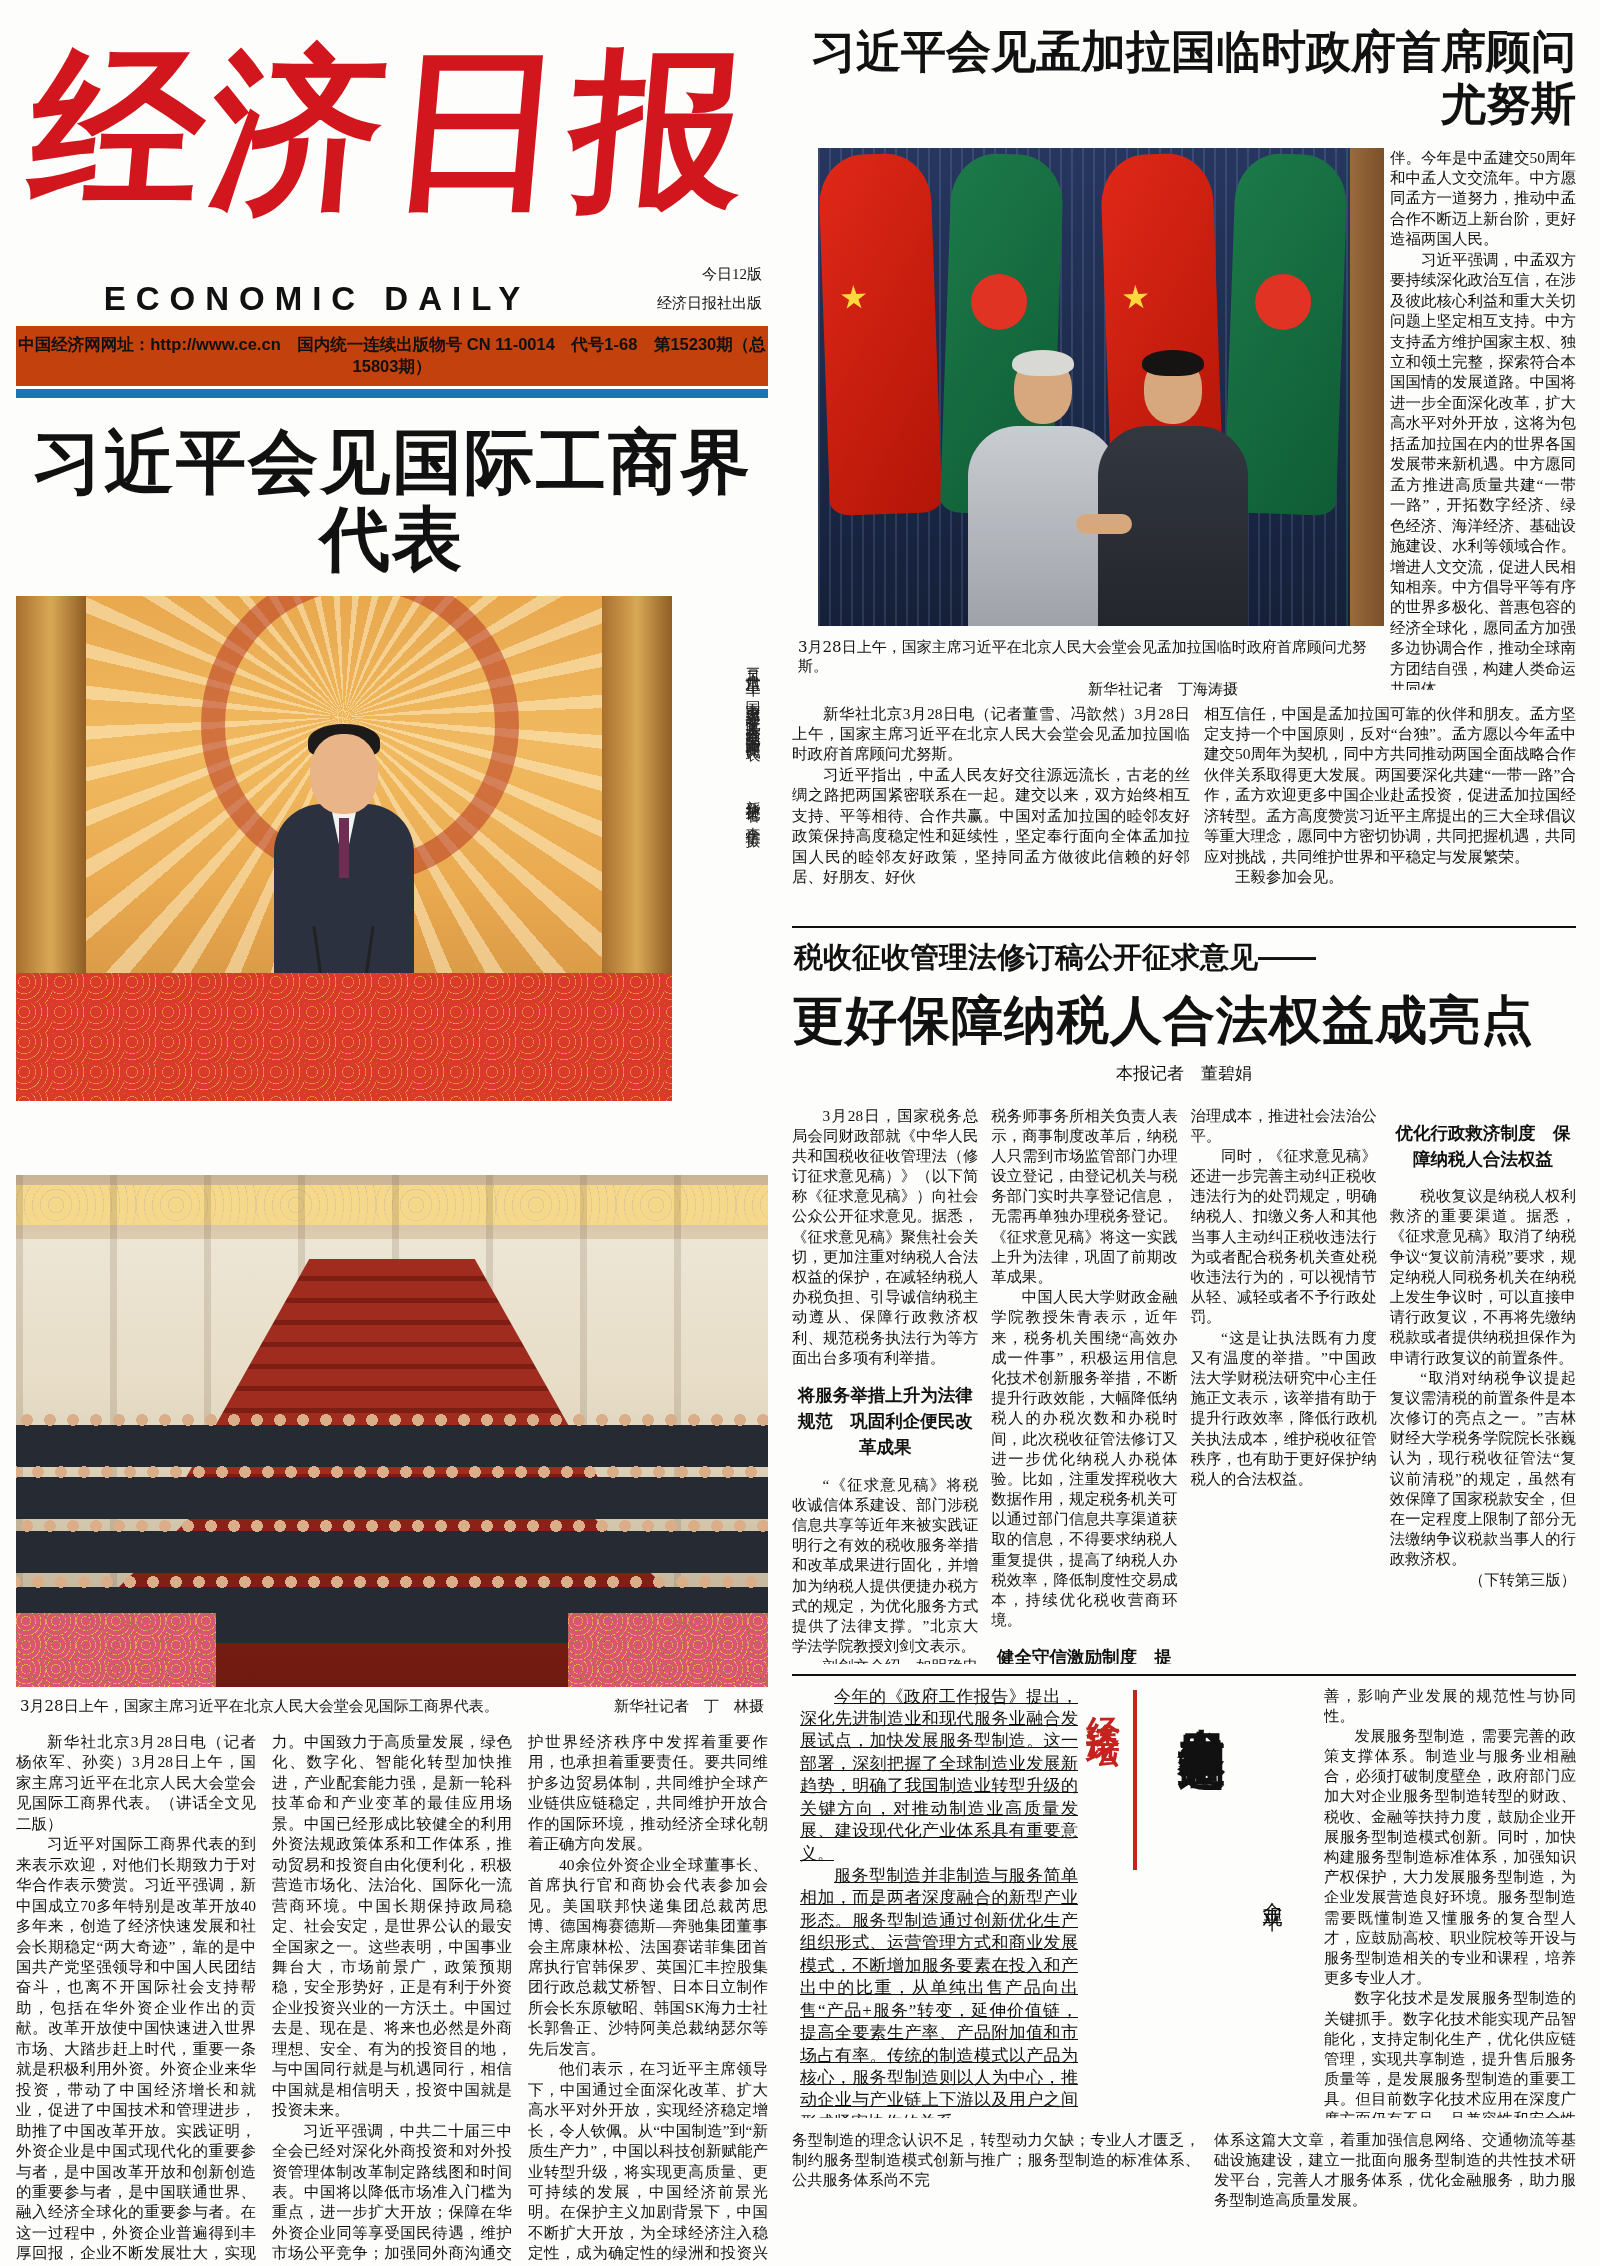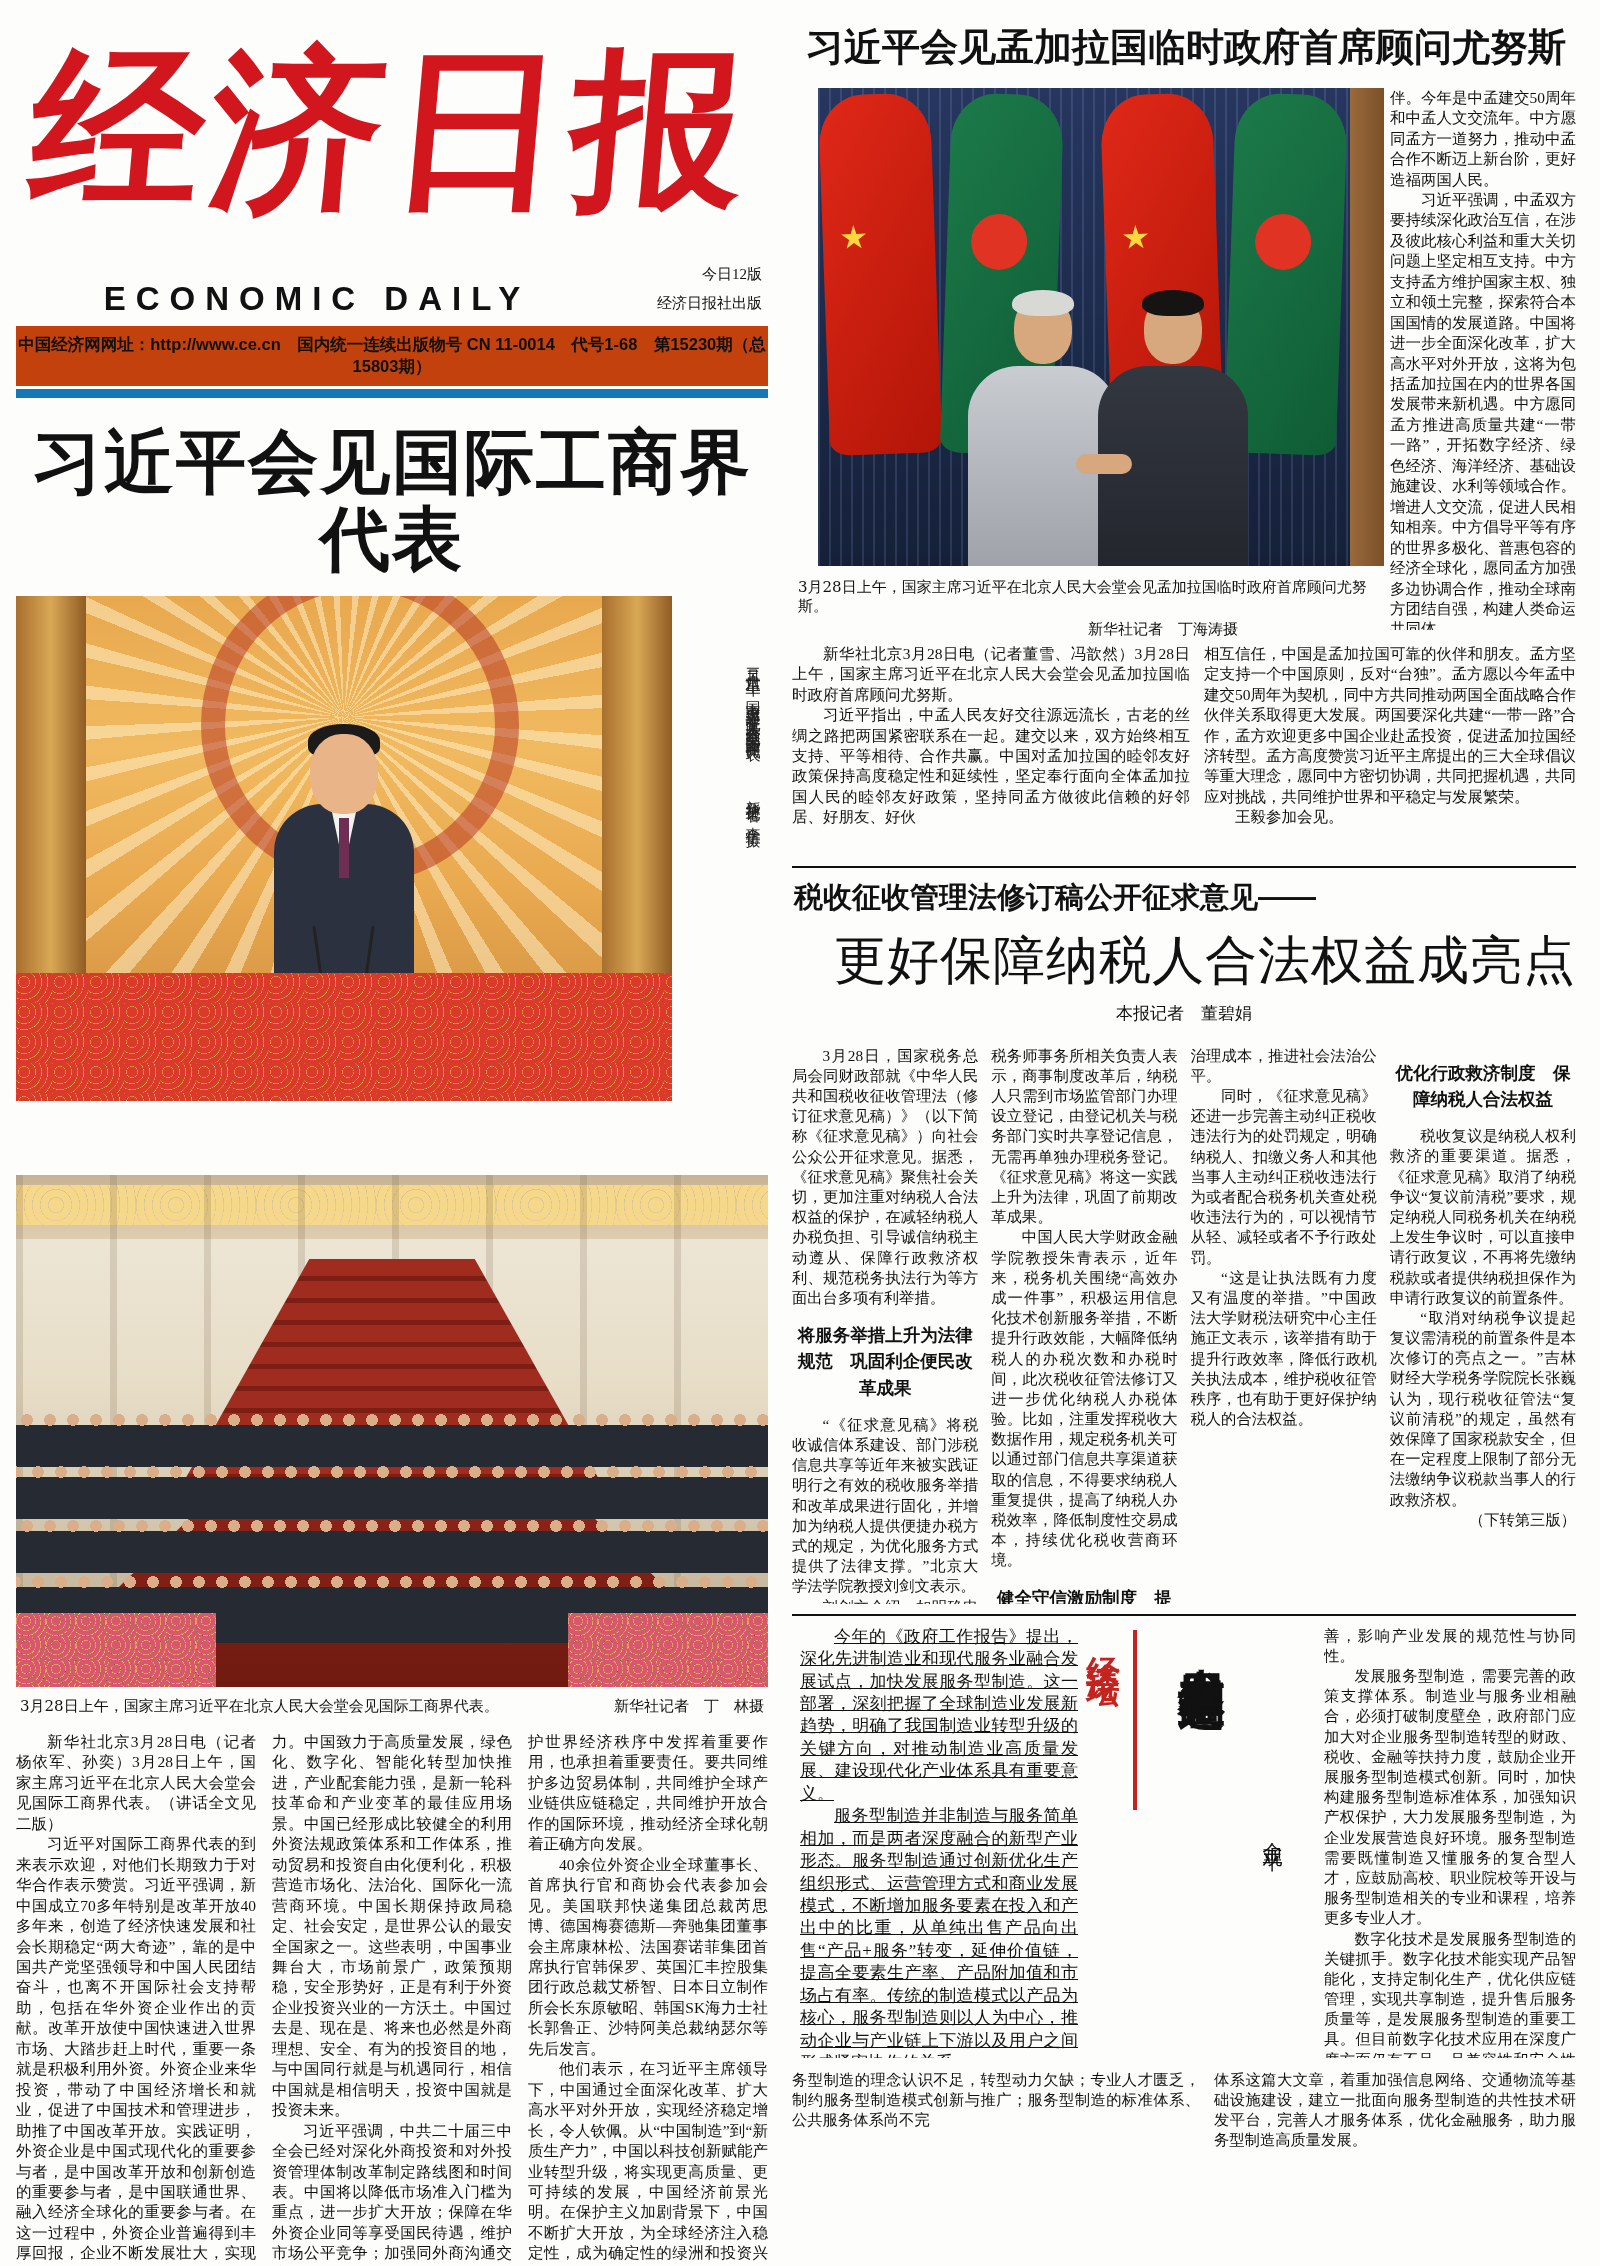--- a/index.html
+++ b/index.html
@@ -87,21 +87,21 @@
       background-size:30px 24px,36px 28px,100% 100%;}
   .caption-row{display:flex;justify-content:space-between;font-size:15px;padding:10px 4px 6px 4px;
       font-family:"DejaVu Serif",serif;}
   .lead-cols{display:flex;gap:16px;margin-top:10px;height:632px;overflow:hidden;}
   .lcol{flex:1;font-size:15.5px;line-height:1.32;overflow:hidden;}
   .para{margin:0;text-indent:2em;text-align:justify;}
   .cont .para:first-child{text-indent:0;}
 
   
   .yunus-headline{font-family:"Liberation Sans","DejaVu Sans",sans-serif;font-weight:900;
-      font-size:38px;letter-spacing:0px;text-align:center;margin:12px 0 18px 4px;line-height:1.15;}
+      font-size:45px;letter-spacing:0px;text-align:right;margin:12px 0 18px 4px;line-height:1.15;}
   .yunus-sec{position:relative;height:768px;}
   .photo-yunus{position:absolute;left:26px;top:0;width:566px;height:478px;overflow:hidden;
       background:linear-gradient(180deg,#26365f 0%,#1c2a49 55%,#152038 100%);}
   .curtain{position:absolute;inset:0;
       background:repeating-linear-gradient(90deg,rgba(175,198,255,.14) 0 2px,rgba(0,0,0,0) 2px 11px);}
   .pillar-wood{position:absolute;right:0;top:0;bottom:0;width:34px;
       background:linear-gradient(90deg,#9a6a3c,#7b4f28);}
   .flag{position:absolute;top:6px;width:112px;height:360px;border-radius:40% 40% 18% 18%/14% 14% 4% 4%;}
   .flag.cn{background:linear-gradient(120deg,#e02818,#b21507);}
   .flag.bd{background:linear-gradient(120deg,#1c7a4a,#0f5c34);}
@@ -120,22 +120,22 @@
   .y-credit{text-align:right;padding-right:140px;margin-top:4px;}
   .y-colA{position:absolute;left:0;top:556px;width:398px;height:206px;overflow:hidden;
       font-size:15.5px;line-height:1.32;}
   .y-colB{position:absolute;left:412px;top:556px;width:372px;height:206px;overflow:hidden;
       font-size:15.5px;line-height:1.32;}
   .hrule{border:none;border-top:2px solid #111;margin:10px 0;}
 
   
   .tax-kicker{font-family:"Liberation Sans","DejaVu Sans",sans-serif;font-weight:900;
       font-size:29px;margin:8px 0 4px 2px;}
-  .tax-headline{font-family:"DejaVu Serif","Liberation Serif",serif;font-weight:400;
-      font-size:52px;text-align:right;letter-spacing:1px;margin:8px 0 6px 0;}
+  .tax-headline{font-family:"DejaVu Serif","Liberation Serif",serif;font-weight:700;
+      font-size:52px;text-align:left;letter-spacing:1px;margin:8px 0 6px 0;}
   .tax-byline{text-align:center;font-size:17px;margin-bottom:21px;}
   .tax-cols{display:flex;gap:13px;height:558px;overflow:hidden;}
   .tcol{flex:1;font-size:15.3px;line-height:1.32;overflow:hidden;}
   .tax-subhead{font-family:"Liberation Sans","DejaVu Sans",sans-serif;font-weight:900;
       font-size:17.5px;text-align:center;margin:14px 2px;line-height:1.5;}
   .turn{text-align:right;margin:0;}
 
   
   .forum{position:relative;height:648px;margin-top:6px;}
   .forum-textL{position:absolute;left:8px;top:0;width:278px;height:432px;overflow:hidden;

